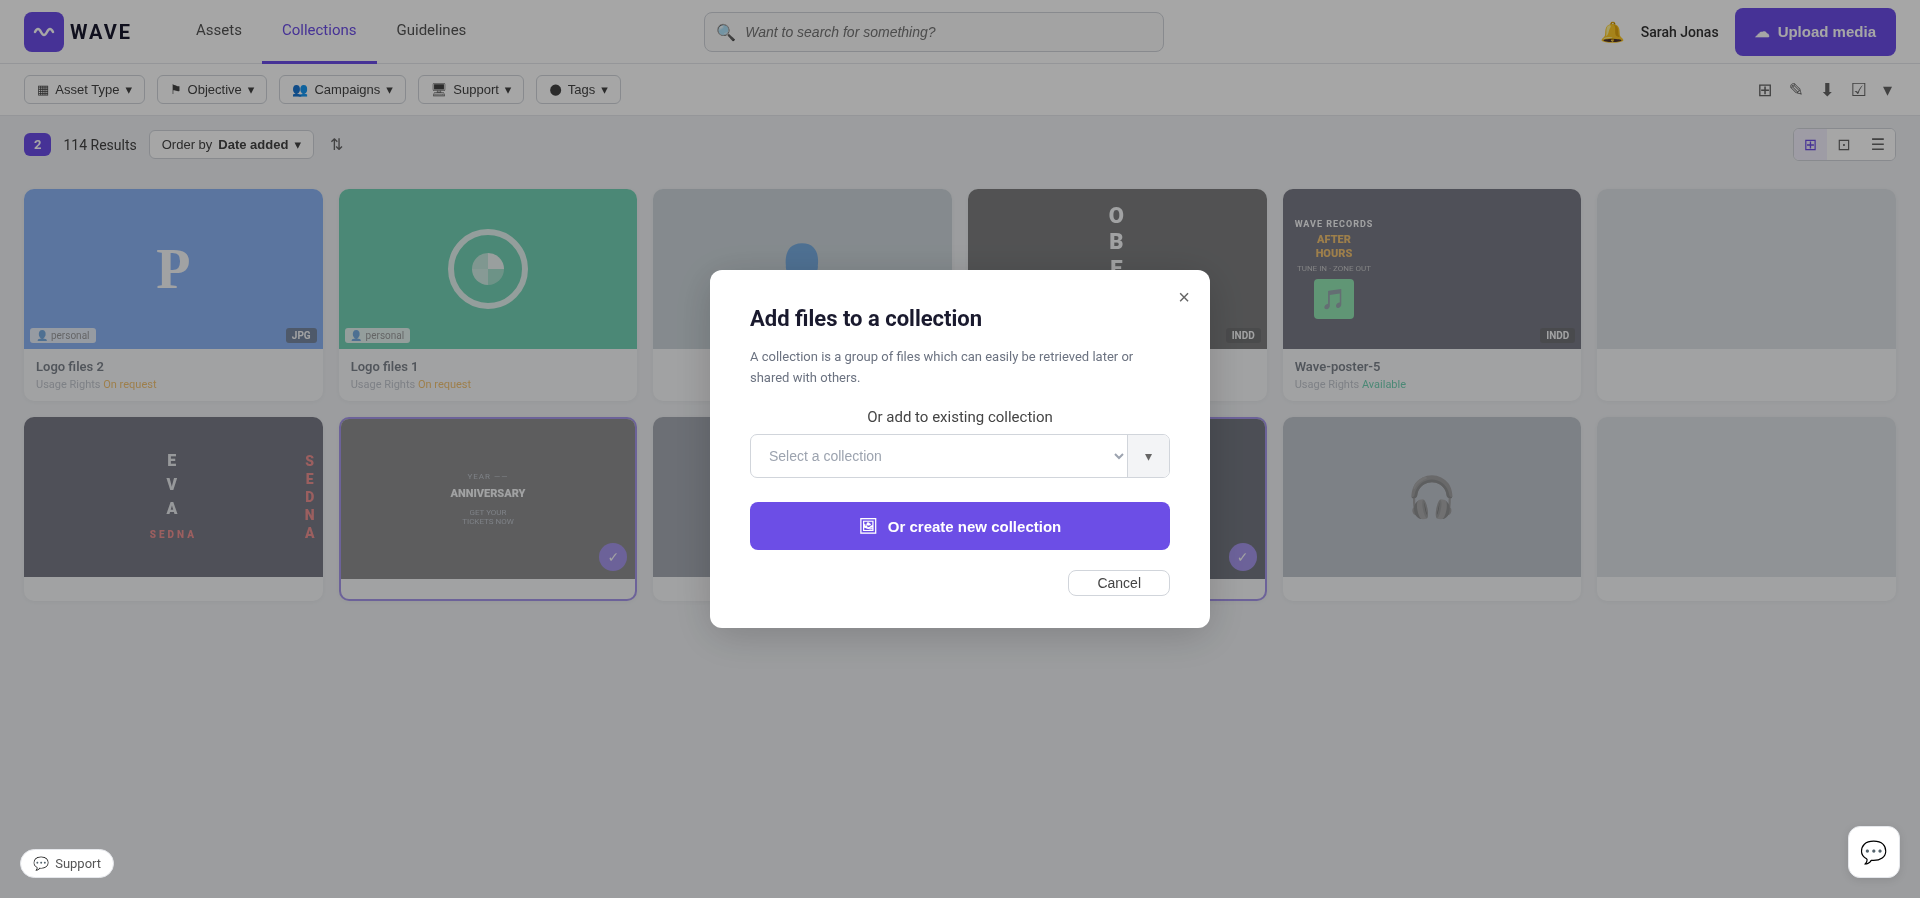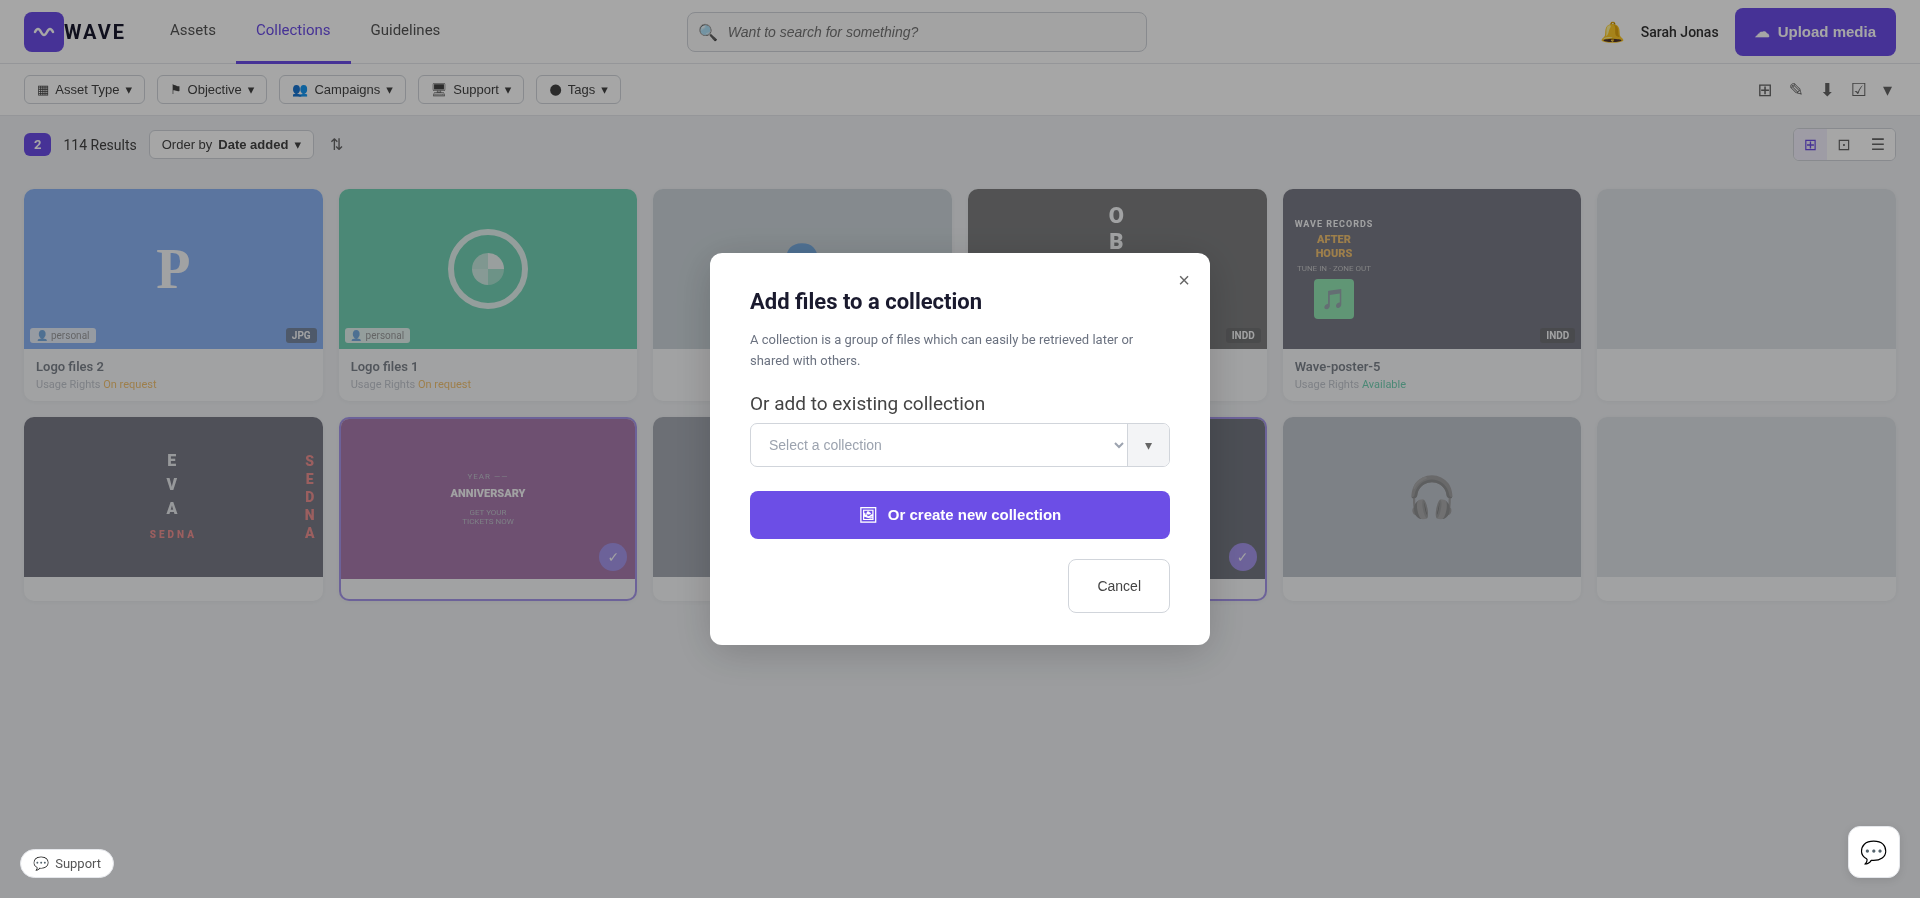--- a/index.html
+++ b/index.html
@@ -19,22 +19,22 @@
       background: #fff;
       height: 64px;
       padding: 0 24px;
       border-bottom: 1px solid #e5e7eb;
       position: relative;
       z-index: 1;
     }
     .logo {
       display: flex;
       align-items: center;
-      gap: 0;
-      margin-right: 24px;
+      gap: 6px;
+      margin-right: 44px;
     }
     .logo-icon {
       width: 40px;
       height: 40px;
       background: #6c4ee6;
       border-radius: 8px;
       display: flex;
       align-items: center;
       justify-content: center;
       color: #fff;
@@ -355,23 +355,24 @@
       color: #222;
       margin-bottom: 12px;
     }
     .modal-desc {
       font-size: 13px;
       color: #6b7280;
       margin-bottom: 20px;
       line-height: 1.6;
     }
     .modal-label {
-      font-size: 19px;
+      font-size: 15px;
       color: #444;
       margin-bottom: 8px;
+      text-align: center;
     }
     .select-wrap {
       display: flex;
       align-items: center;
       border: 1.5px solid #d1d5db;
       border-radius: 7px;
       overflow: hidden;
       margin-bottom: 24px;
       background: #fff;
     }
@@ -411,21 +412,21 @@
       font-size: 15px;
       font-weight: 600;
       cursor: pointer;
       margin-bottom: 20px;
     }
     .modal-actions {
       display: flex;
       justify-content: flex-end;
     }
     .cancel-btn {
-      padding: 18px 28px;
+      padding: 4px 28px;
       border: 1.5px solid #d1d5db;
       border-radius: 8px;
       background: #fff;
       font-size: 14px;
       color: #444;
       cursor: pointer;
       font-weight: 500;
     }
 
     
@@ -665,21 +666,21 @@
           <span>E</span>
           <span>D</span>
           <span>N</span>
           <span>A</span>
       </div>
     </div>
     <div class="asset-info"></div>
   </div>
 
   <div class="asset-card selected">
-    <div class="asset-thumb" style="background:#701a75;">
+    <div class="asset-thumb" style="background:#404040;">
       <div style="padding:12px;text-align:center;color:#fff;">
         <div style="font-size:8px;letter-spacing:1px;margin-bottom:6px;color:#9ca3af;">YEAR ——</div>
         <div style="font-size:11px;font-weight:900;line-height:1.3;">ANNIVERSARY</div>
         <div style="font-size:8px;margin-top:6px;color:#9ca3af;">GET YOUR<br>TICKETS NOW</div>
       </div>
       <div class="check-overlay">✓</div>
     </div>
     <div class="asset-info"></div>
   </div>
 

